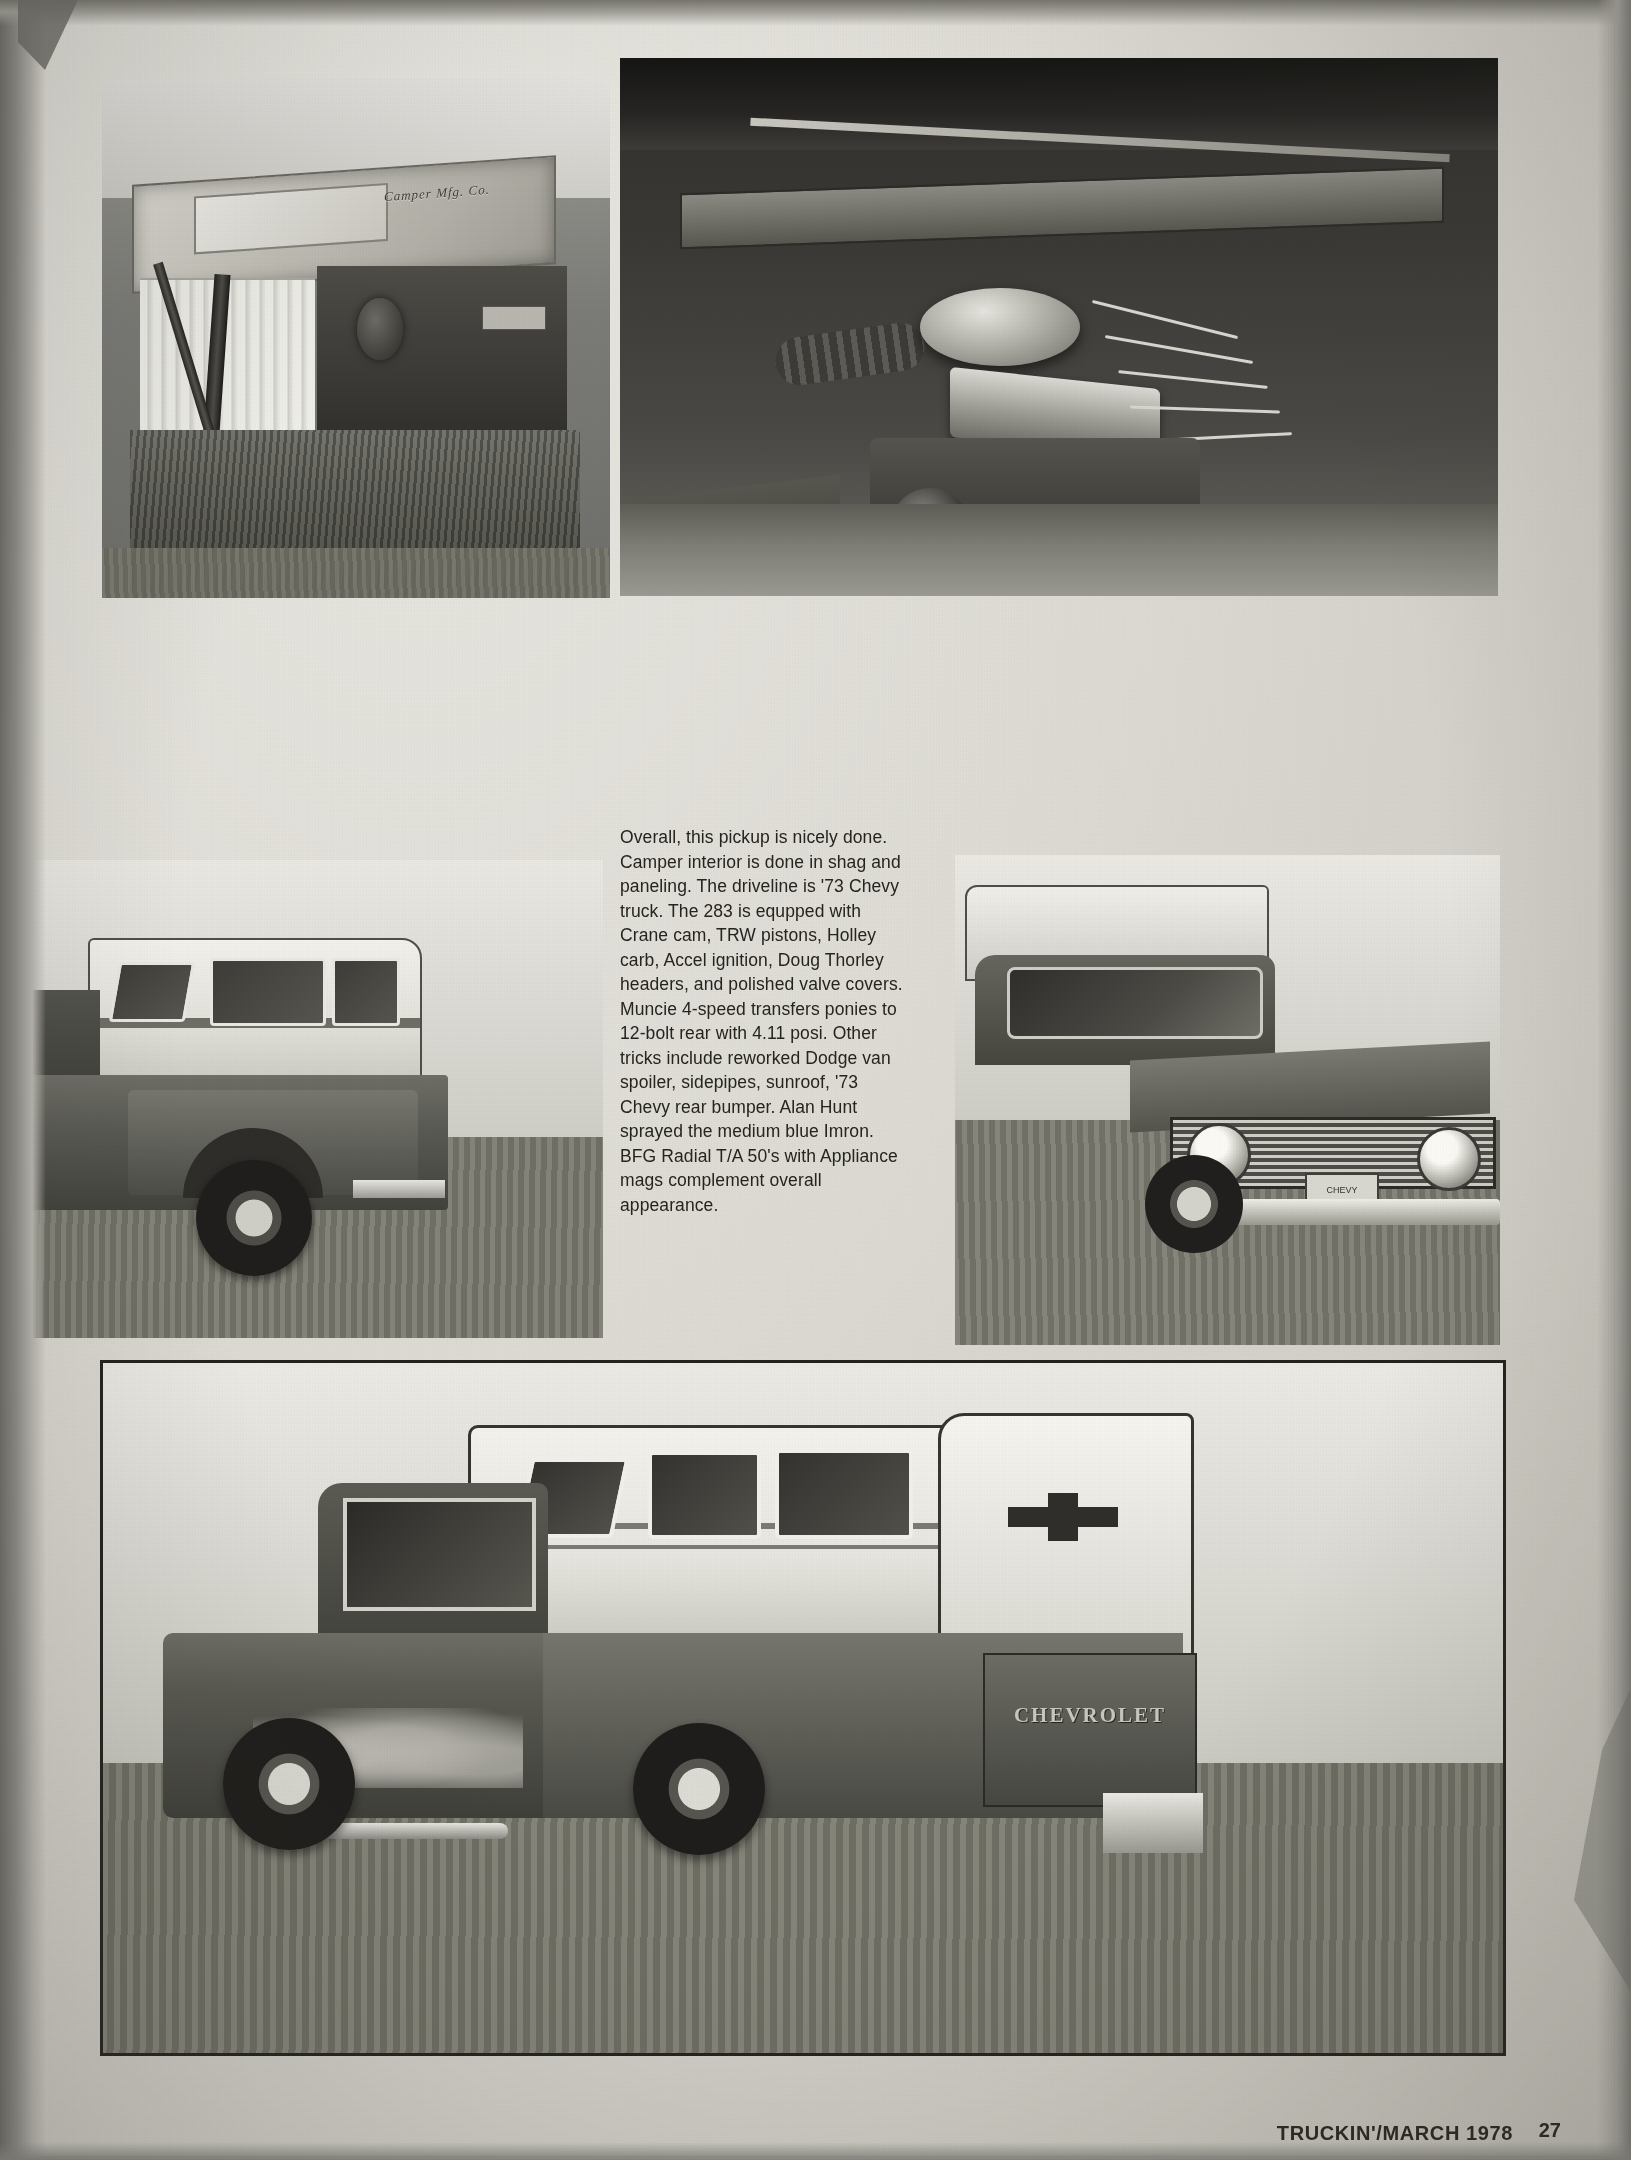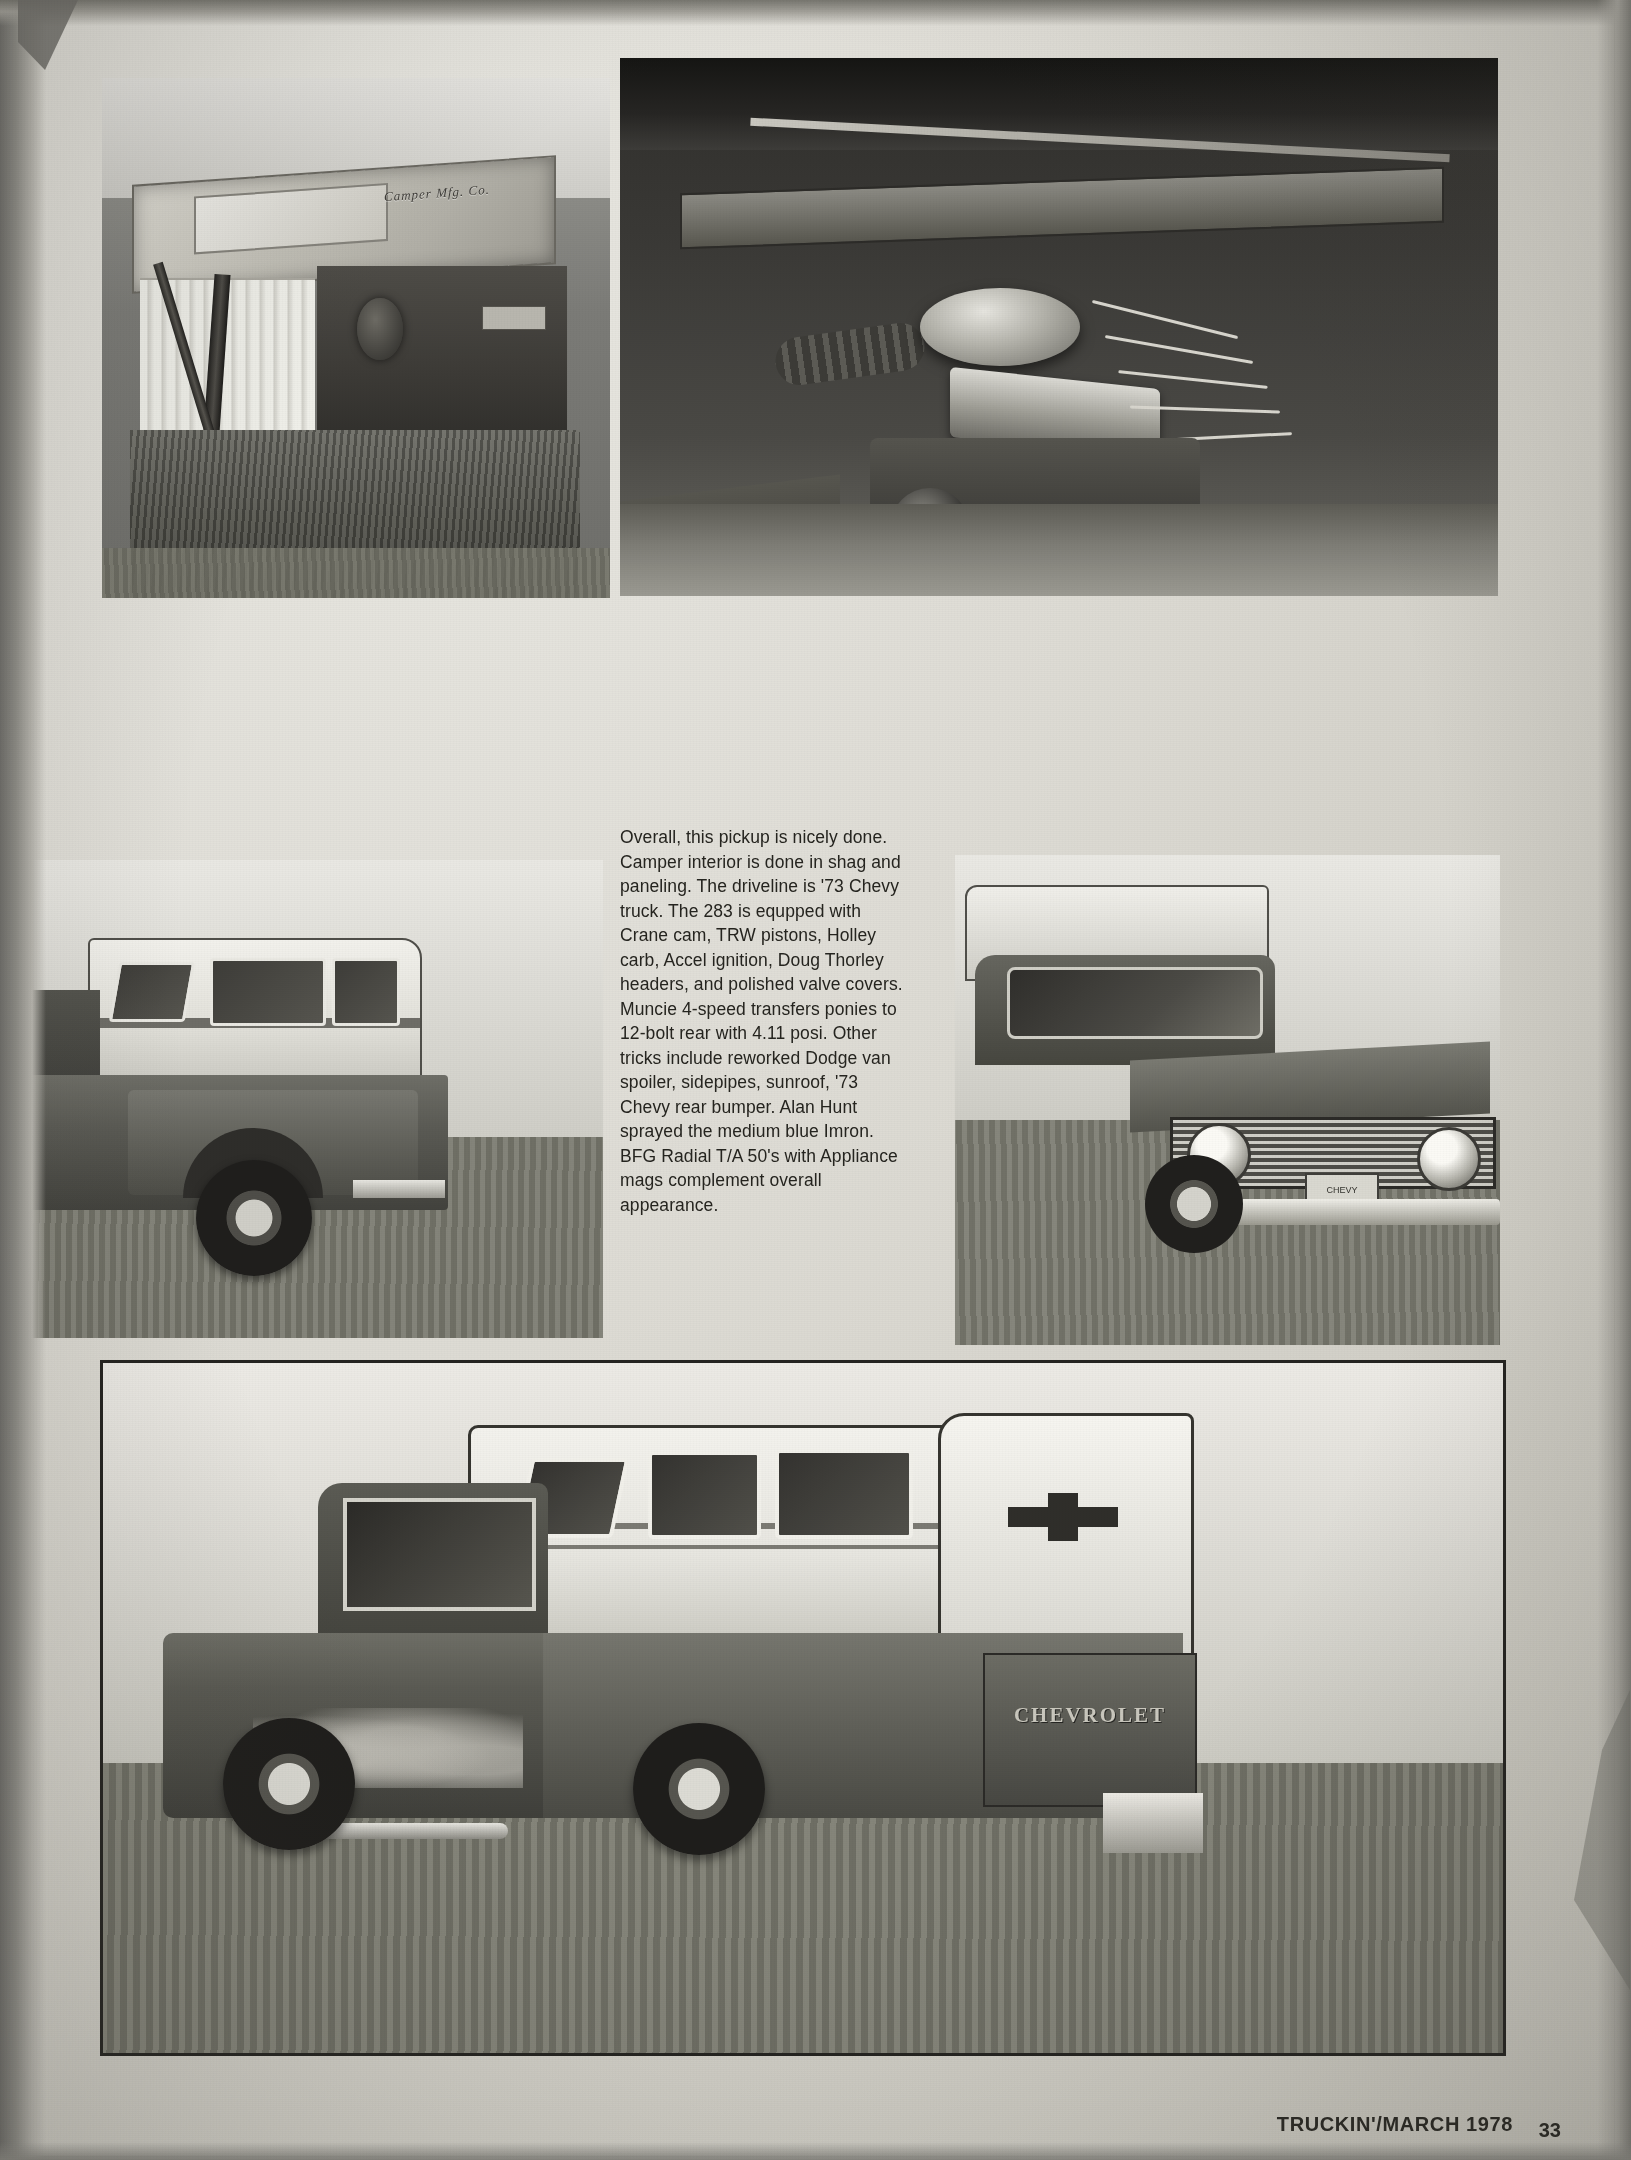--- a/index.html
+++ b/index.html
@@ -415,21 +415,21 @@
     line-height: 24.5px;
     color: #25241f;
     font-family: "Liberation Sans", sans-serif;
     letter-spacing: 0.1px;
   }
 
   
   #footer-credit {
     position: absolute;
     right: 118px;
-    bottom: 24px;
+    bottom: 15px;
     font-size: 20px;
     font-weight: bold;
     color: #2b2a25;
     letter-spacing: 0.6px;
     font-family: "Liberation Sans", sans-serif;
   }
   #page-number {
     position: absolute;
     right: 70px;
     bottom: 18px;
@@ -568,15 +568,15 @@
   <div class="edge-top"></div>
   <div class="edge-right"></div>
   <div class="edge-bottom"></div>
   <div class="tear" style="left:18px; top:0; width:60px; height:70px; clip-path:polygon(0 0,100% 0,45% 100%,0 60%);"></div>
   <div class="tear" style="left:1560px; top:1690px; width:70px; height:300px; opacity:.45; clip-path:polygon(100% 0,100% 100%,20% 70%,60% 20%);"></div>
 
   <div class="grain"></div>
   <div class="vignette"></div>
 
   <div id="footer-credit">TRUCKIN'/MARCH 1978</div>
-  <div id="page-number">33</div>
+  <div id="page-number">27</div>
 
 </div>
 
 </body></html>

